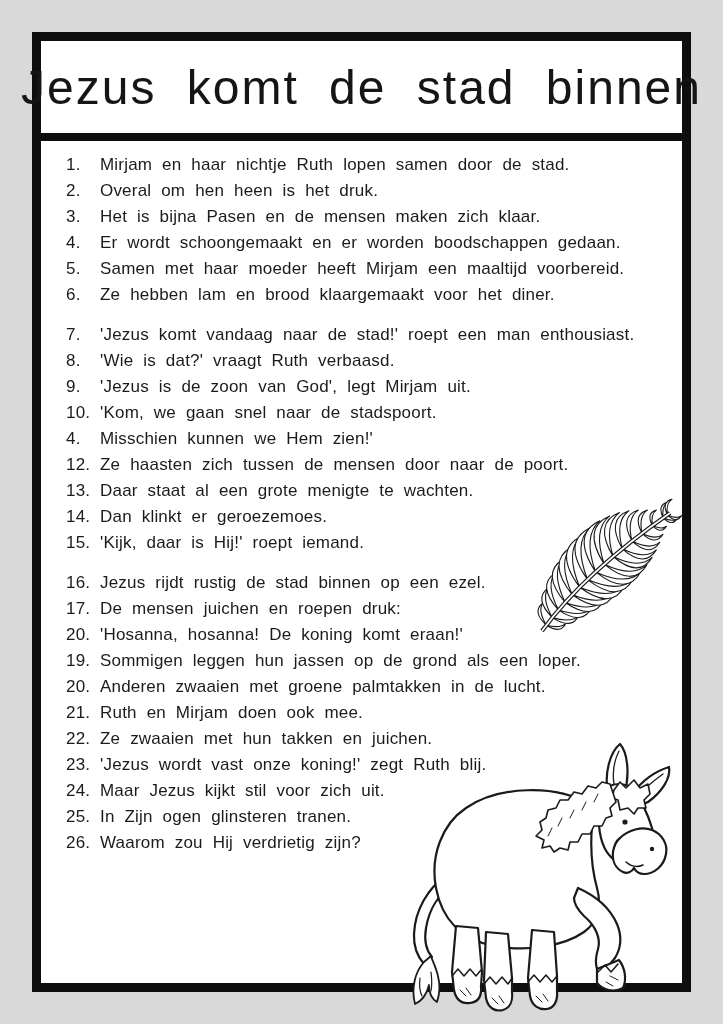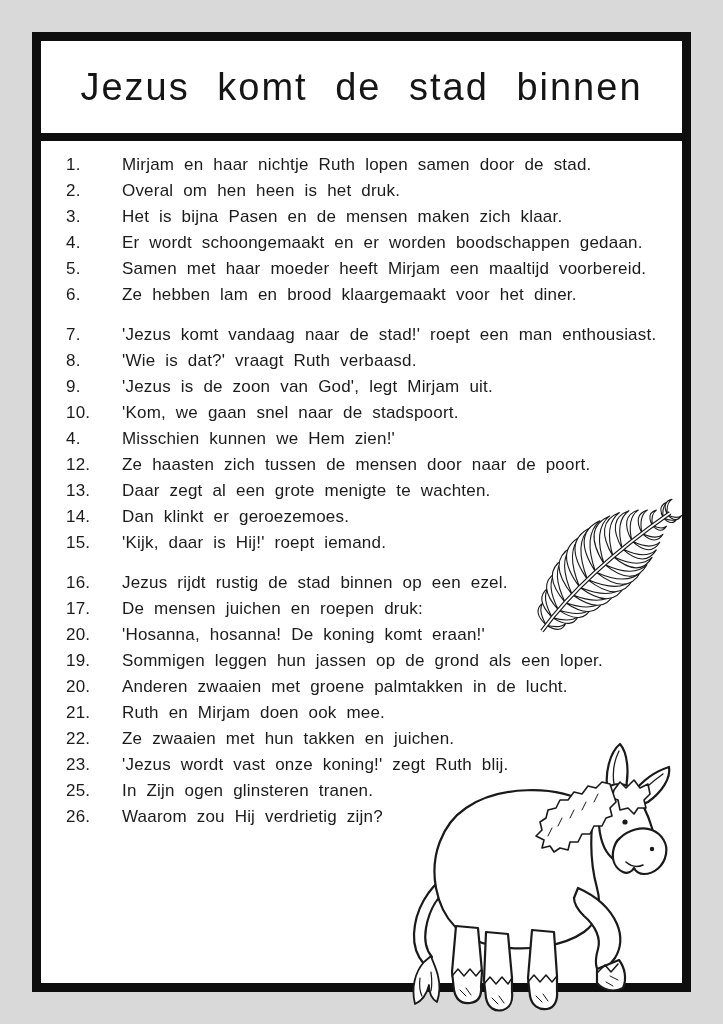--- a/index.html
+++ b/index.html
@@ -2,27 +2,27 @@
 <html><head>
 <meta charset="utf-8">
 <style>
   html,body{margin:0;padding:0;background:#d9d9d9;}
   .page{position:relative;width:723px;height:1024px;background:#d9d9d9;overflow:hidden;
         font-family:"Liberation Sans", sans-serif;color:#1b1b1b;}
   .frame{position:absolute;left:32px;top:32px;width:659px;height:960px;
          background:#ffffff;border:9px solid #0e0e0e;box-sizing:border-box;z-index:1;}
   .title-block{height:100px;box-sizing:border-box;border-bottom:8px solid #0e0e0e;
                display:flex;align-items:center;justify-content:center;}
-  .title{margin:0;font-size:38px;font-weight:400;letter-spacing:2px;word-spacing:15px;
+  .title{margin:0;font-size:48px;font-weight:400;letter-spacing:2px;word-spacing:15px;
          color:#151515;white-space:nowrap;}
   .story{padding:11px 16px 0 25px;}
   .story-group{margin:0 0 14px 0;}
   .row{display:flex;line-height:26px;font-size:17px;letter-spacing:0.2px;word-spacing:5px;}
   .num{flex:0 0 34px;}
-  .txt{flex:1;white-space:nowrap;margin-left:22px;}
+  .txt{flex:1;white-space:nowrap;}
   .palm{position:absolute;left:526px;top:479px;width:172px;height:162px;z-index:2;}
   .donkey{position:absolute;left:398px;top:738px;width:300px;height:286px;z-index:3;}
   svg{display:block;width:100%;height:100%;}
 </style>
 </head>
 <body>
 
 <div class="page">
 
   <div class="frame">
@@ -76,21 +76,21 @@
           <div class="row">
             <span class="num">4.</span>
             <span class="txt">Misschien kunnen we Hem zien!'</span>
           </div>
           <div class="row">
             <span class="num">12.</span>
             <span class="txt">Ze haasten zich tussen de mensen door naar de poort.</span>
           </div>
           <div class="row">
             <span class="num">13.</span>
-            <span class="txt">Daar zegt al een grote menigte te wachten.</span>
+            <span class="txt">Daar staat al een grote menigte te wachten.</span>
           </div>
           <div class="row">
             <span class="num">14.</span>
             <span class="txt">Dan klinkt er geroezemoes.</span>
           </div>
           <div class="row">
             <span class="num">15.</span>
             <span class="txt">'Kijk, daar is Hij!' roept iemand.</span>
           </div>
         </div>
@@ -119,20 +119,24 @@
             <span class="num">21.</span>
             <span class="txt">Ruth en Mirjam doen ook mee.</span>
           </div>
           <div class="row">
             <span class="num">22.</span>
             <span class="txt">Ze zwaaien met hun takken en juichen.</span>
           </div>
           <div class="row">
             <span class="num">23.</span>
             <span class="txt">'Jezus wordt vast onze koning!' zegt Ruth blij.</span>
+          </div>
+          <div class="row">
+            <span class="num">24.</span>
+            <span class="txt">Maar Jezus kijkt stil voor zich uit.</span>
           </div>
           <div class="row">
             <span class="num">25.</span>
             <span class="txt">In Zijn ogen glinsteren tranen.</span>
           </div>
           <div class="row">
             <span class="num">26.</span>
             <span class="txt">Waarom zou Hij verdrietig zijn?</span>
           </div>
         </div>

